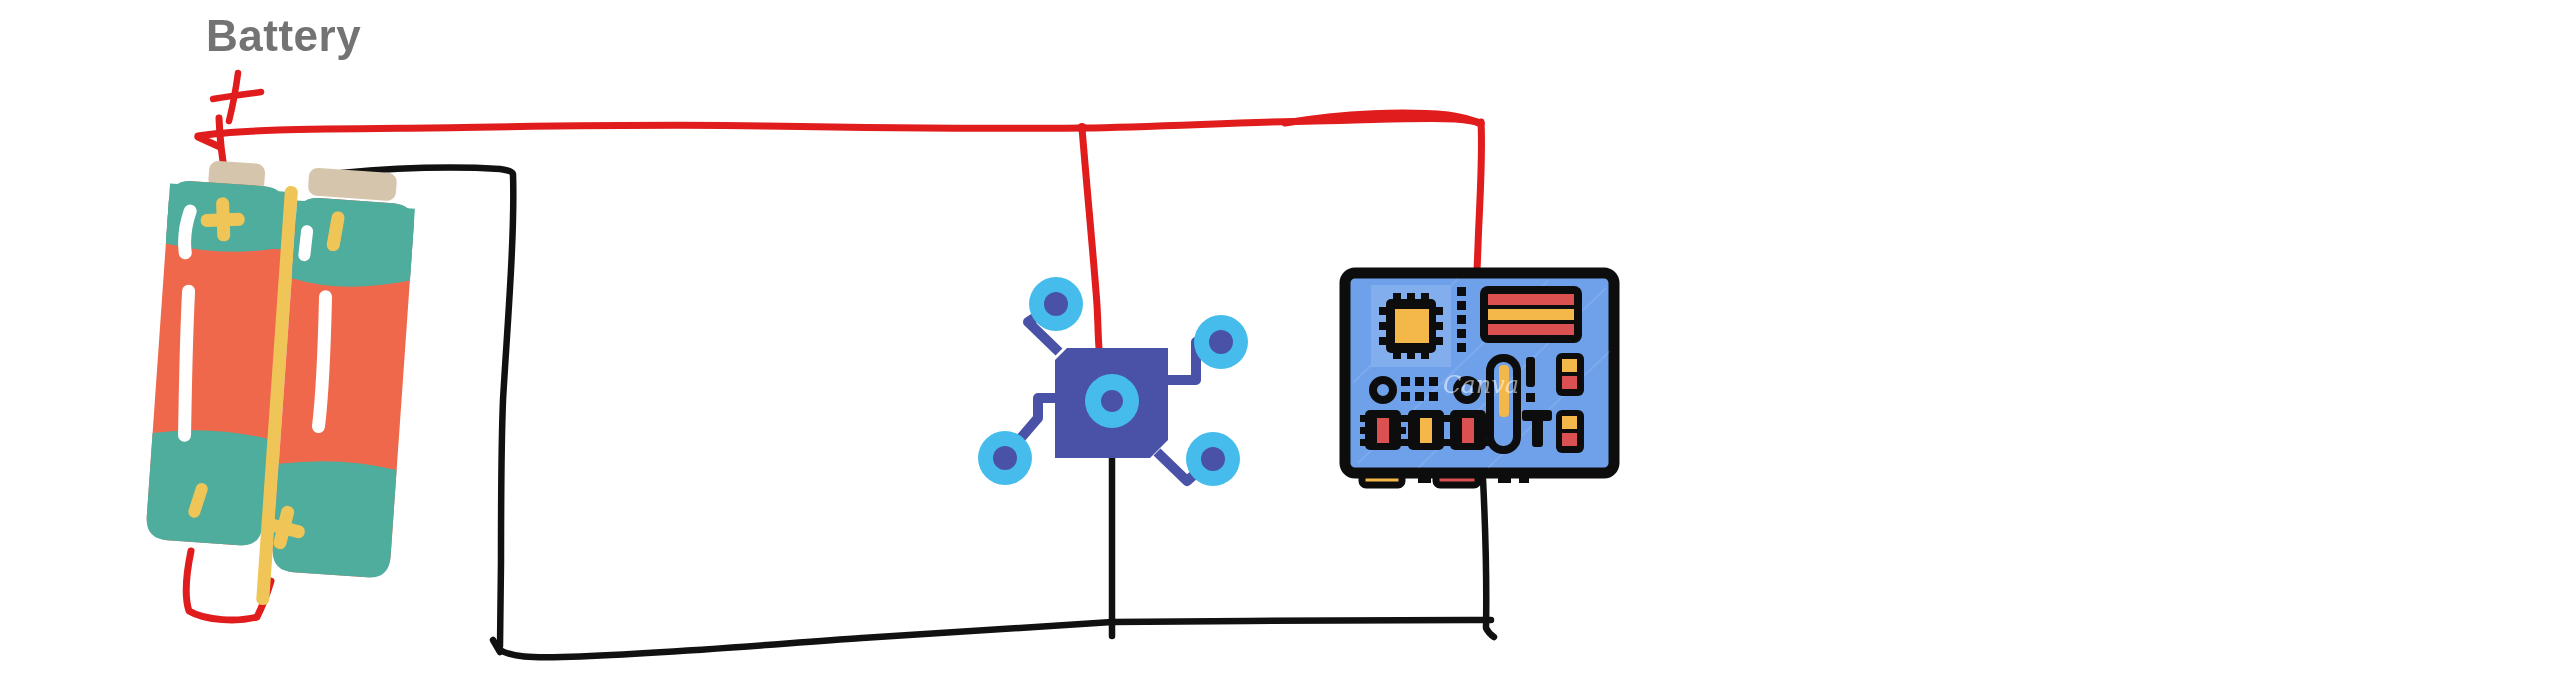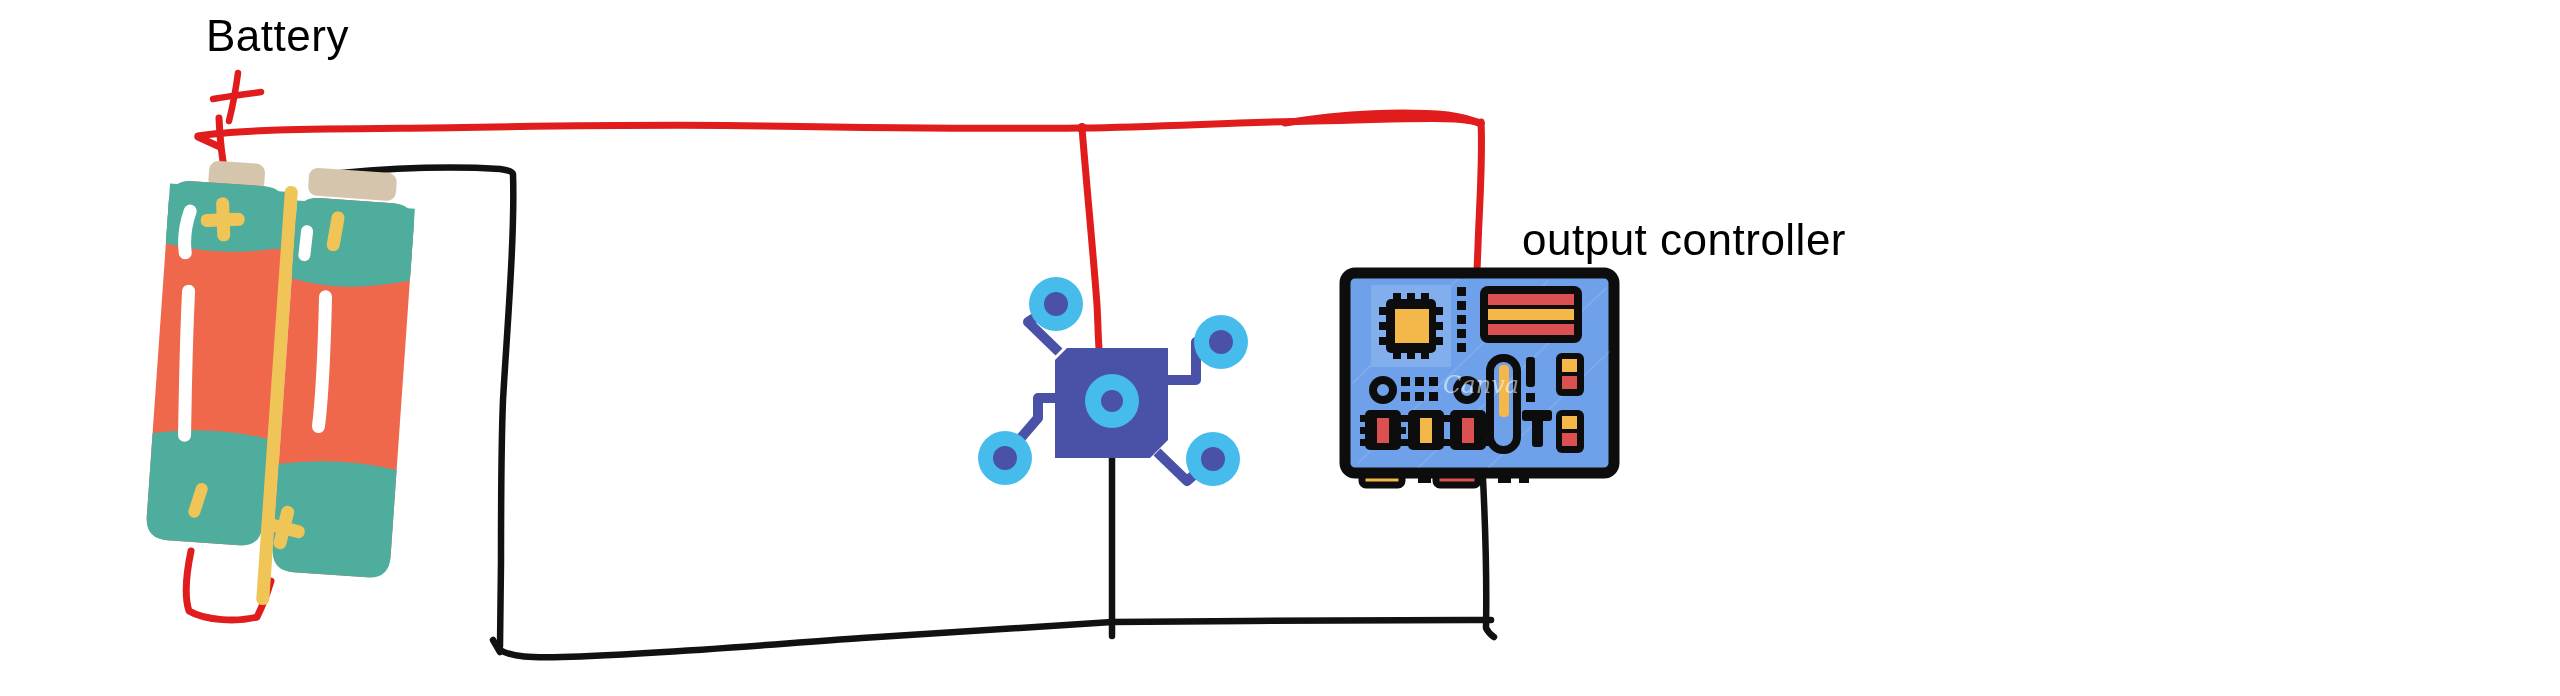--- a/index.html
+++ b/index.html
@@ -6,23 +6,23 @@
   .canvas{
     position:relative;
     width:2560px;height:696px;
     background:#ffffff;
     overflow:hidden;
     font-family:"Liberation Sans", sans-serif;
   }
   .layer{position:absolute;left:0;top:0;}
   .label{
     position:absolute;
-    color:#000000;
+    color:#737373;
     font-size:44px;
-    font-weight:400;
+    font-weight:700;
     letter-spacing:0.5px;
     white-space:nowrap;
     line-height:1;
   }
   #battery-label{left:206px;top:14px;}
   #lamp-label{left:662px;top:501px;}
   #output-label{left:1522px;top:218px;}
   .icon{position:absolute;}
   #battery-icon{left:130px;top:145px;}
   #lamp-icon{left:955px;top:260px;}
@@ -260,15 +260,14 @@
           <rect x="147" y="176" width="6" height="7" fill="#0d0d0d"></rect>
         <rect x="112" y="147" width="36" height="40" rx="5" fill="#0d0d0d"></rect>
         <rect x="124" y="155" width="12" height="25" fill="#db5151"></rect>
       </g>
     </g>
 
     <text x="105" y="130" class="wm">Canva</text>
   </svg>
 
   <div id="battery-label" class="label">Battery</div>
-  <div id="output-label" class="label">output controller</div>
 
 </div>
 
 </body></html>

